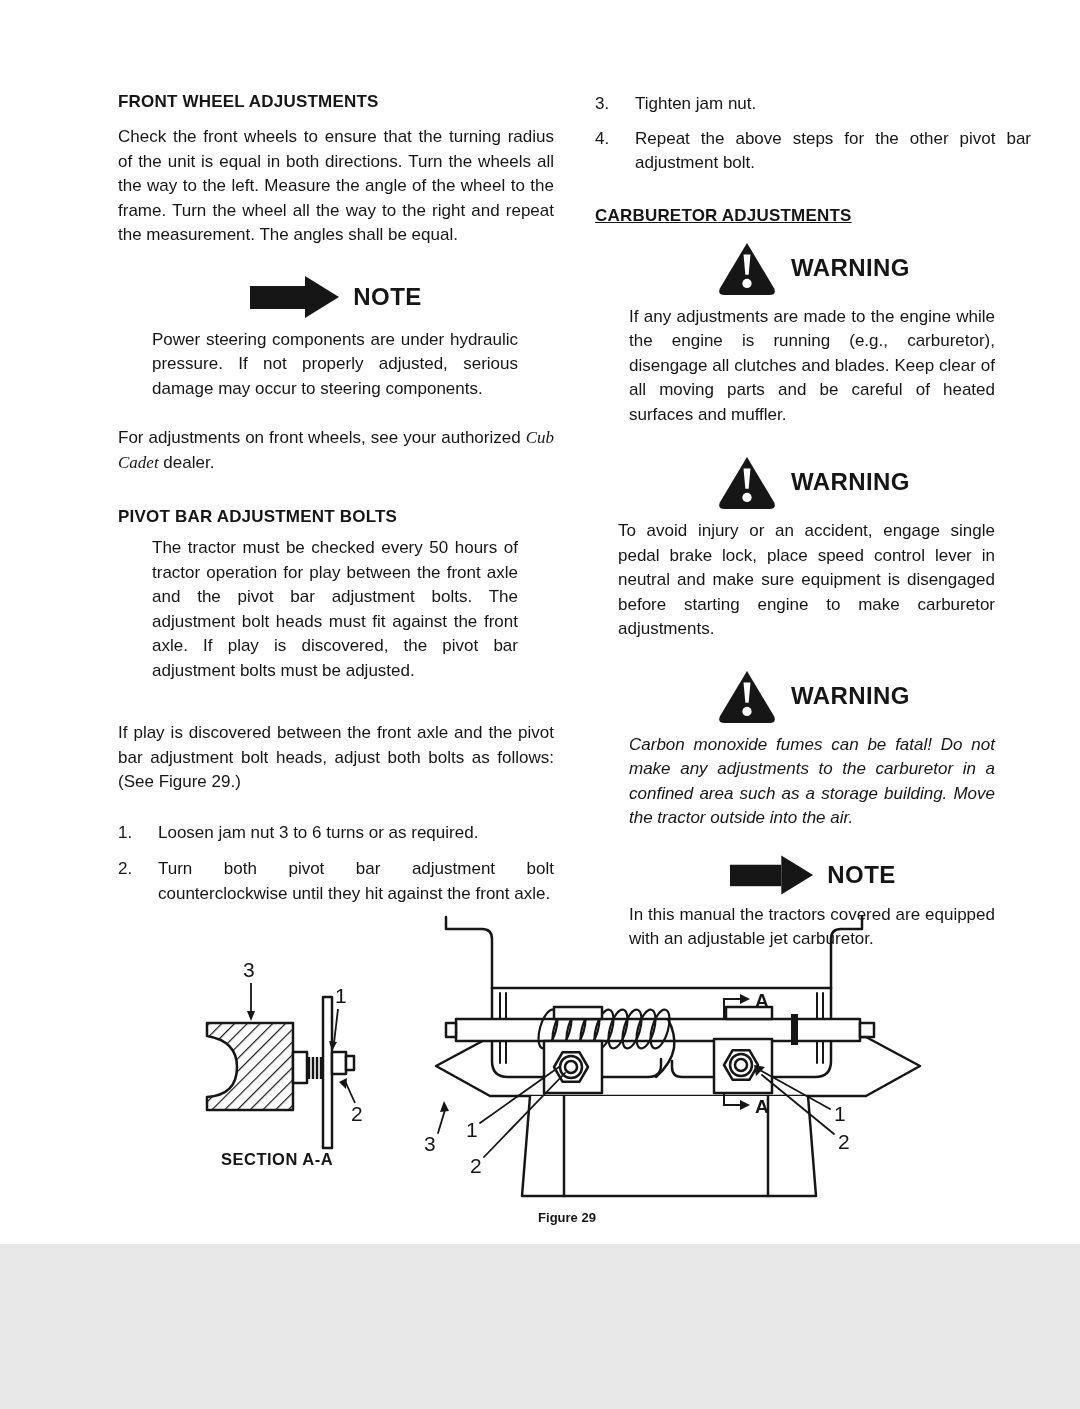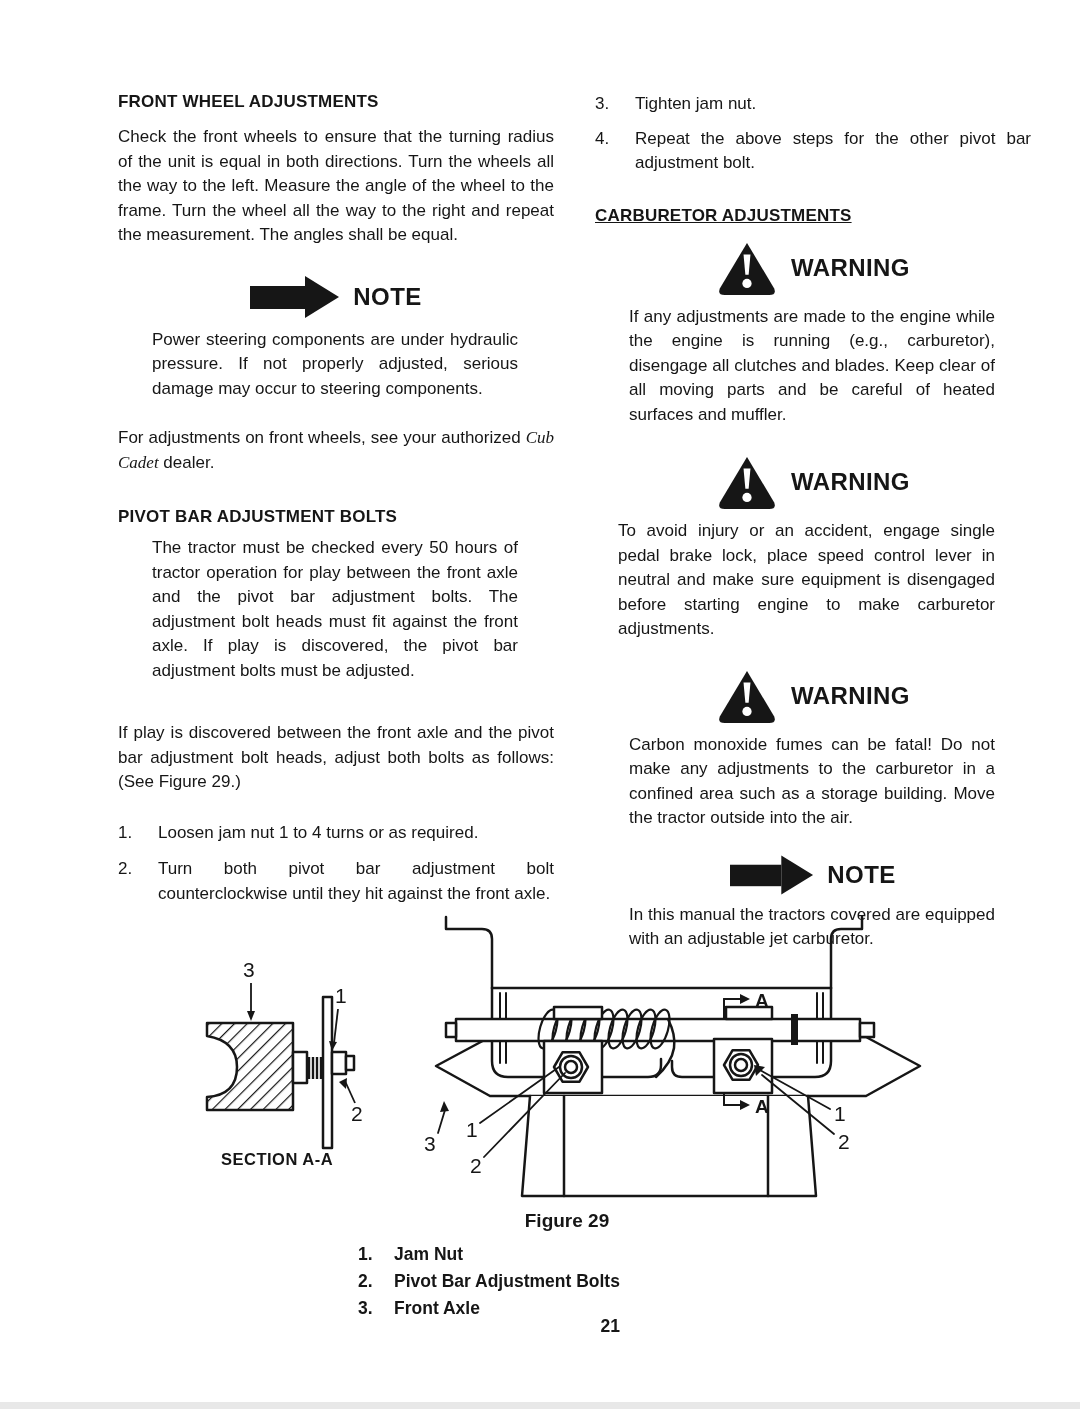--- a/index.html
+++ b/index.html
@@ -1,32 +1,32 @@
 <!DOCTYPE html>
 <html><head>
 <meta charset="utf-8">
 <style>
   html,body{margin:0;padding:0;background:#e8e8e8;}
-  .page{position:relative;width:1080px;height:1402px;margin:0 auto;background:#ffffff;
+  .page{position:relative;width:1080px;height:1244px;margin:0 auto;background:#ffffff;
         color:#161616;font-family:"Liberation Sans","DejaVu Sans",sans-serif;overflow:hidden;}
   .col{position:absolute;top:0;}
   .col-left{left:118px;width:436px;}
   .col-right{left:595px;width:436px;}
   .head{font-size:17px;font-weight:700;letter-spacing:.2px;margin:0;}
   .body-p{font-size:17px;line-height:24.5px;text-align:justify;margin:0;}
   .indent{margin-left:34px;margin-right:36px;}
   .callout{display:flex;align-items:center;justify-content:center;gap:13px;}
   .callout-label{font-size:24px;font-weight:700;letter-spacing:.4px;}
   .step{display:flex;font-size:17px;line-height:24.5px;}
   .step .num{width:40px;flex:none;}
   .step .txt{flex:1;text-align:justify;}
   .brand{font-style:italic;font-family:Liberation Serif, serif;}
   .fig-abs{position:absolute;}
   .fig-caption{position:absolute;left:477px;top:1210px;width:180px;text-align:center;
-               font-size:19px;font-weight:700;}
+               font-size:13px;font-weight:700;}
   .legend{position:absolute;left:358px;top:1241px;font-size:17.5px;font-weight:700;}
   .legend-row{display:flex;line-height:27px;}
   .legend-row .lnum{width:36px;flex:none;}
   .page-num{position:absolute;left:520px;top:1316px;width:100px;text-align:right;
             font-size:17.5px;font-weight:700;}
   svg text{font-family:"Liberation Sans","DejaVu Sans",sans-serif;}
 </style>
 </head>
 <body>
 
@@ -48,21 +48,21 @@
     <p class="body-p" style="margin-top:25px;"><span>For adjustments on front wheels, see your authorized </span><span class="brand">Cub Cadet</span><span> dealer.</span></p>
 
     <h2 class="head" style="margin-top:32px;">PIVOT BAR ADJUSTMENT BOLTS</h2>
 
     <p class="body-p indent" style="margin-top:9px;">The tractor must be checked every 50 hours of tractor operation for play between the front axle and the pivot bar adjustment bolts.  The adjustment bolt heads must fit against the front axle.  If play is discovered, the pivot bar adjustment bolts must be adjusted.</p>
 
     <p class="body-p" style="margin-top:38px;">If play is discovered between the front axle and the pivot bar adjustment bolt heads, adjust both bolts as follows:  (See Figure 29.)</p>
 
     <div class="step" style="margin-top:26px;">
       <span class="num">1.</span>
-      <span class="txt">Loosen jam nut 1 to 4 turns or as required.</span>
+      <span class="txt">Loosen jam nut 3 to 6 turns or as required.</span>
     </div>
     <div class="step" style="margin-top:12px;">
       <span class="num">2.</span>
       <span class="txt">Turn both pivot bar adjustment bolt counterclockwise until they hit against the front axle.</span>
     </div>
   </div>
 
   <div class="col col-right" style="padding-top:92px;">
     <div class="step">
       <span class="num">3.</span>
@@ -96,21 +96,21 @@
     <p class="body-p indent" style="margin-top:9px;margin-left:23px;">To avoid injury or an accident, engage single pedal brake lock, place speed control lever in neutral and make sure equipment is disengaged before starting engine to make carburetor adjustments.</p>
 
     <div class="callout" style="margin-top:26px;">
       <svg width="62" height="56" viewBox="0 0 64 58">
         <path d="M32 3 L60 50 Q63 57 55 57 H9 Q1 57 4 50 Z" fill="#161616"></path>
         <path d="M28.4 15 h7.2 l-1.9 21 h-3.4 Z" fill="#ffffff"></path>
         <circle cx="32" cy="45" r="4.8" fill="#ffffff"></circle>
       </svg>
       <span class="callout-label">WARNING</span>
     </div>
-    <p class="body-p indent" style="margin-top:9px;">Carbon monoxide fumes can be fatal!  Do not make any adjustments to the carburetor in a confined area such as a storage building.  Move the tractor outside into the air.</p>
+    <p class="body-p indent" style="margin-top:9px;font-style:italic;">Carbon monoxide fumes can be fatal!  Do not make any adjustments to the carburetor in a confined area such as a storage building.  Move the tractor outside into the air.</p>
 
     <div class="callout" style="margin-top:24px;">
       <svg width="84" height="40" viewBox="0 0 90 42">
         <rect x="0" y="10" width="55" height="23" fill="#161616"></rect>
         <polygon points="55,0 89,21 55,42" fill="#161616"></polygon>
       </svg>
       <span class="callout-label">NOTE</span>
     </div>
     <p class="body-p indent" style="margin-top:8px;">In this manual the tractors covered are equipped with an adjustable jet carburetor.</p>
   </div>

